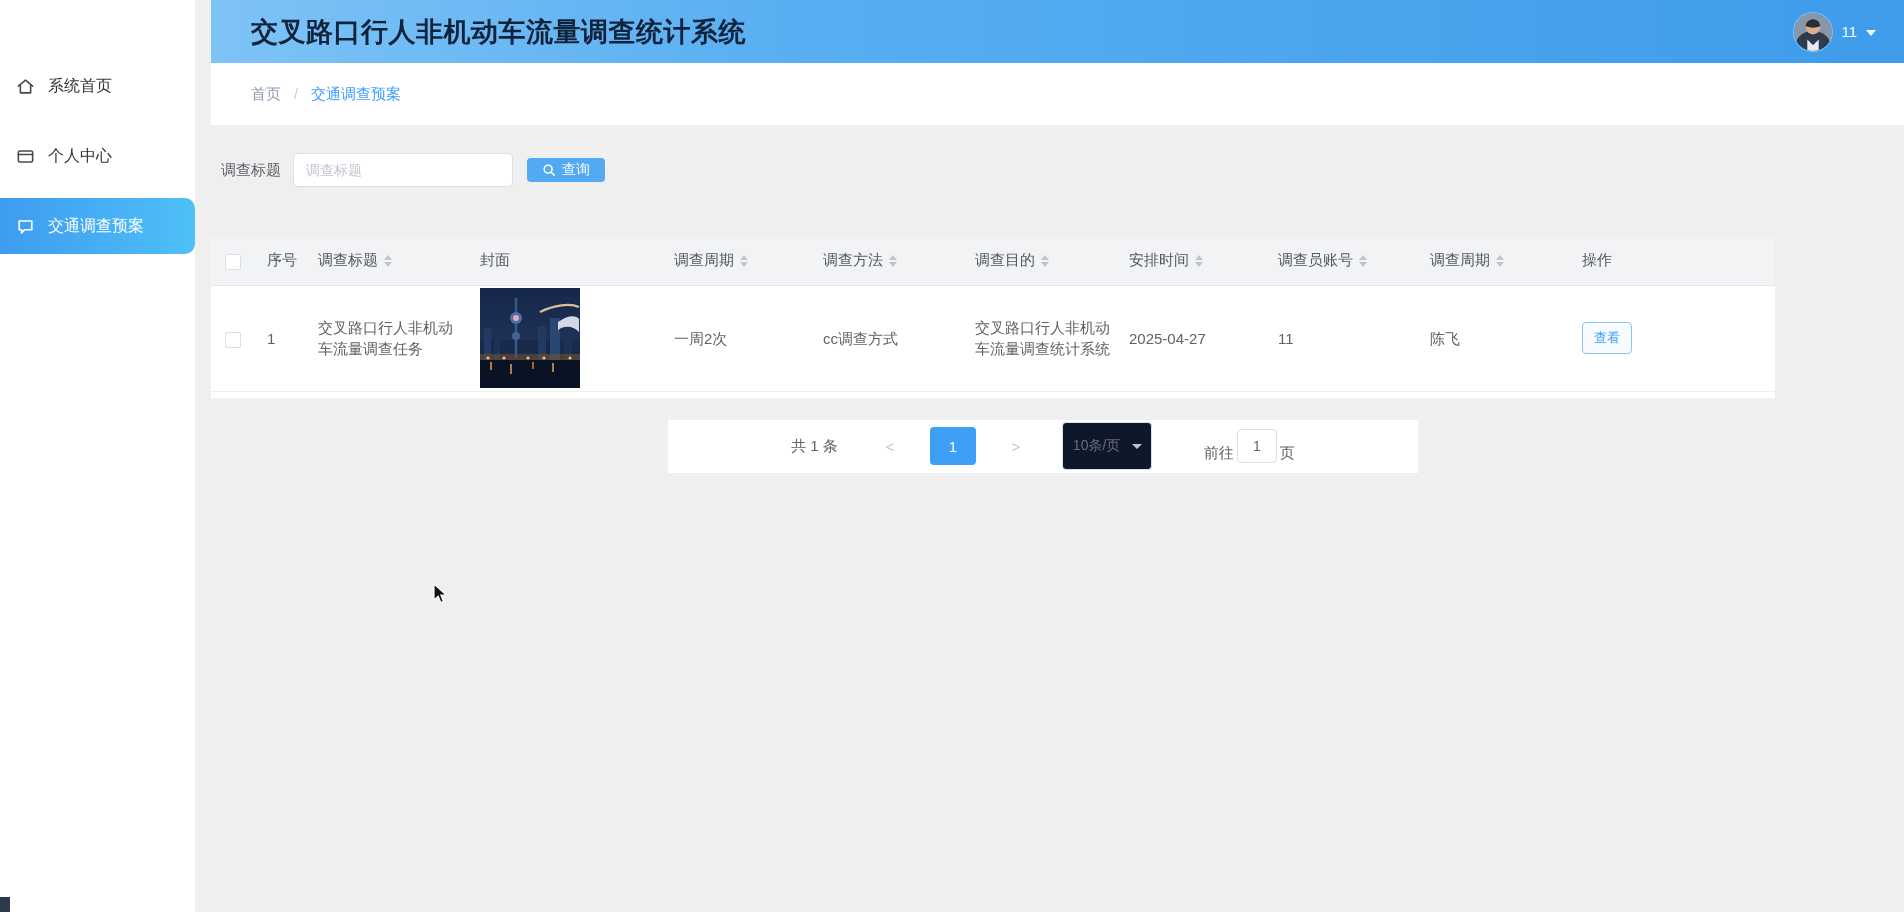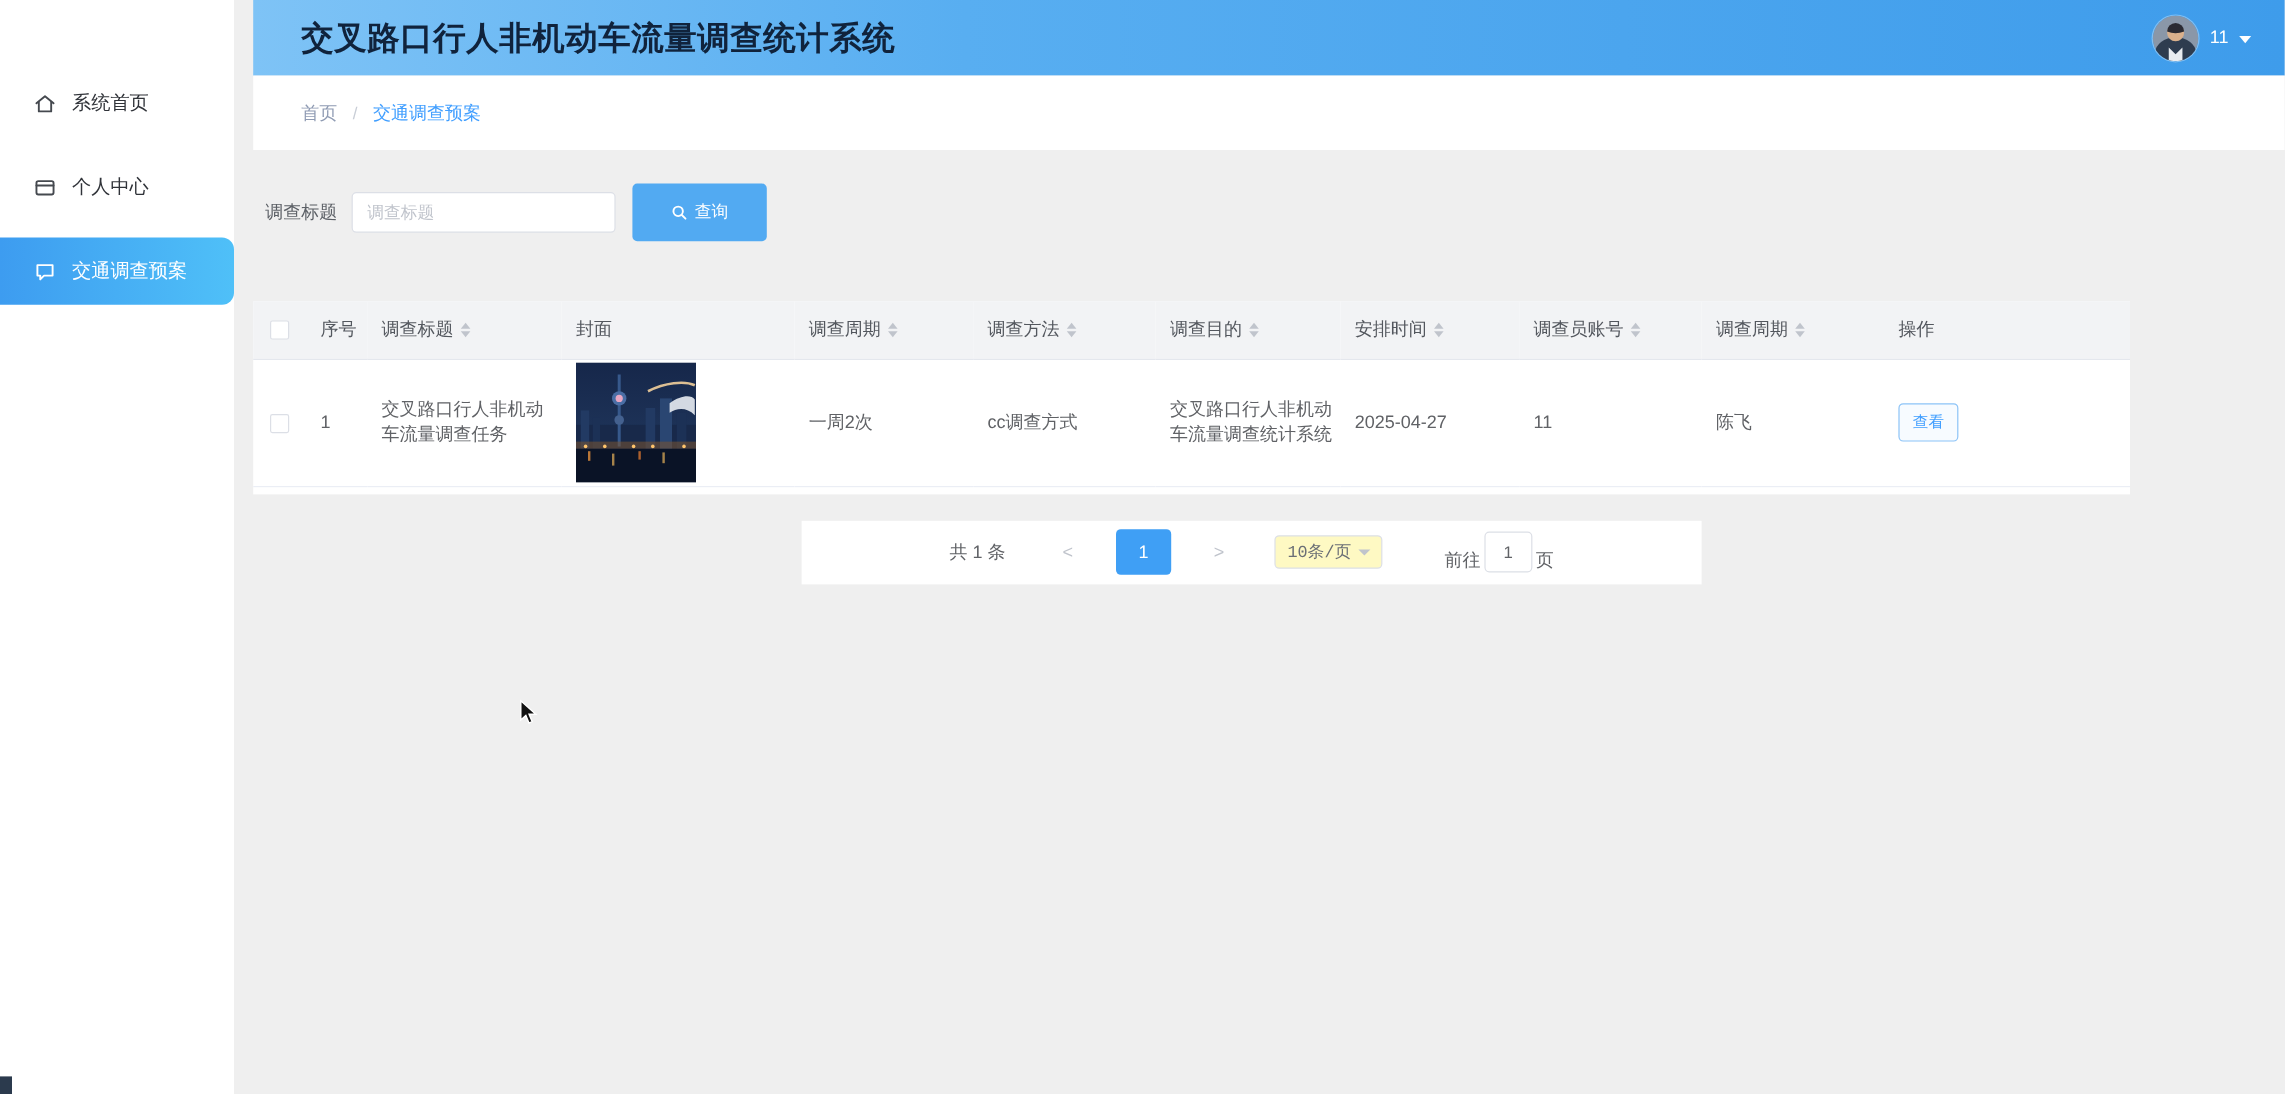--- a/index.html
+++ b/index.html
@@ -12,21 +12,21 @@
   }
   .page { width: 1904px; height: 912px; display: flex; position: relative; }
 
   
   .sidebar {
     width: 195px; background: #ffffff; height: 100%;
     flex-shrink: 0; padding-top: 58px; position: relative; z-index: 2;
   }
   .menu-item {
     display: flex; align-items: center; gap: 13px;
-    height: 56px; margin-bottom: 14px; padding-left: 28px;
+    height: 56px; margin-bottom: 14px; padding-left: 16px;
     color: #303339; font-size: 16px; cursor: pointer;
   }
   .menu-item .mi-icon { display: inline-flex; width: 19px; height: 19px; color: #45494f; }
   .menu-item.active {
     background: linear-gradient(90deg, #3d9cf0 0%, #4fc0f8 100%);
     color: #ffffff; border-radius: 0 10px 10px 0;
   }
   .menu-item.active .mi-icon { color: #ffffff; }
 
   .corner-strip {
@@ -65,21 +65,21 @@
 
   
   .search-row { margin: 28px 0 0 10px; display: flex; align-items: center; }
   .s-label { font-size: 15px; color: #5c6066; margin-right: 12px; }
   .s-input {
     width: 220px; height: 34px; border: 1px solid #dcdfe6; border-radius: 4px;
     padding: 0 12px; font-size: 14px; color: #606266; background: #fff; outline: none;
   }
   .s-input::placeholder { color: #c0c4cc; }
   .s-btn {
-    margin-left: 14px; height: 48px; padding: 0 32px;
+    margin-left: 14px; height: 24px; padding: 0 15px;
     background: #52aaf2; border: none; border-radius: 4px;
     color: #ffffff; font-size: 14px; display: flex; align-items: center; gap: 6px; cursor: pointer;
   }
   .s-ico { display: inline-flex; width: 14px; height: 14px; }
 
   
   .table-card { margin-top: 50px; background: #ffffff; width: 1564px; padding-bottom: 6px; }
   table { width: 100%; border-collapse: collapse; table-layout: fixed; }
   thead th {
     background: #f2f3f5; height: 48px; text-align: left;
@@ -113,25 +113,24 @@
     font-size: 15px; color: #606266;
   }
   .pg-total { margin-right: 44px; }
   .pg-arrow { color: #c0c4cc; width: 16px; text-align: center; cursor: pointer; margin-right: 32px; }
   .pg-arrow.next { margin-left: 32px; margin-right: 38px; }
   .pg-active {
     width: 46px; height: 38px; background: #3f9ff5; color: #ffffff; border-radius: 4px;
     display: flex; align-items: center; justify-content: center; font-size: 15px; cursor: pointer;
   }
   .pg-size {
-    width: 90px; height: 28px; border: 1px solid #dcdfe6; border-radius: 4px;
+    width: 90px; height: 48px; border: 1px solid #dcdfe6; border-radius: 4px;
     display: flex; align-items: center; justify-content: space-between;
     padding: 0 9px 0 10px; color: #6a6e75; font-size: 14px; cursor: pointer; margin-right: 52px;
-    background: #fef9c3;
-    font-family: Liberation Mono, monospace;
+    background: #0f172a;
   }
   .sel-caret {
     width: 0; height: 0;
     border-left: 5px solid transparent; border-right: 5px solid transparent;
     border-top: 5px solid #c0c4cc;
   }
   .pg-goto { display: flex; align-items: flex-end; gap: 3px; }
   .goto-input {
     width: 40px; height: 34px; border: 1px solid #dcdfe6; border-radius: 4px;
     text-align: center; font-size: 14px; color: #606266; outline: none;

